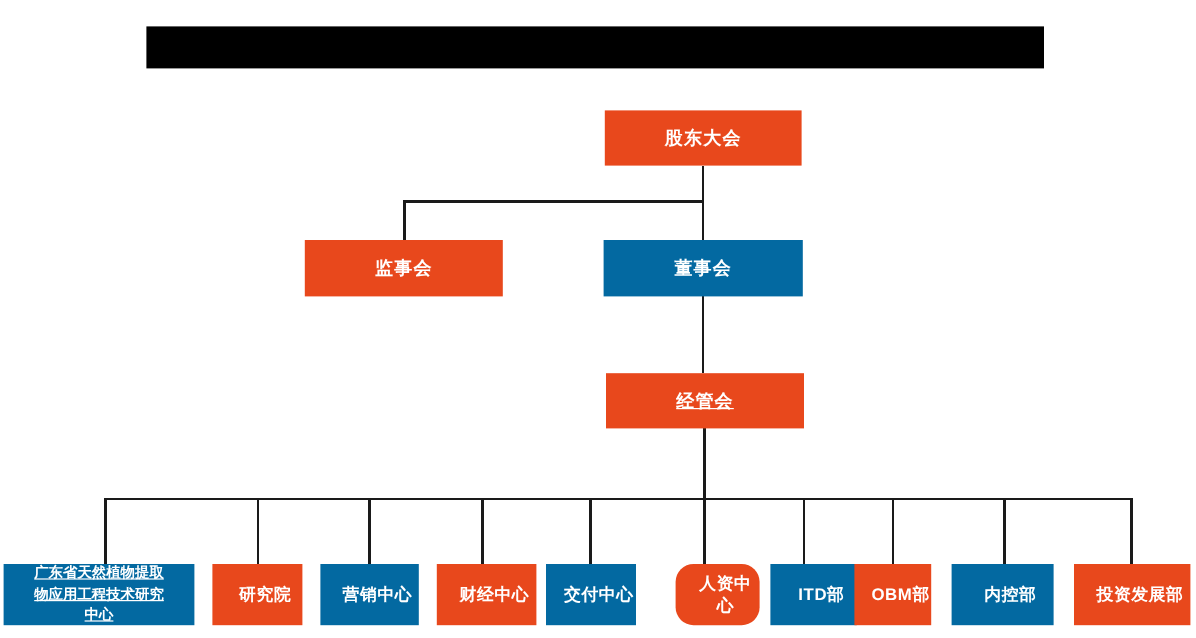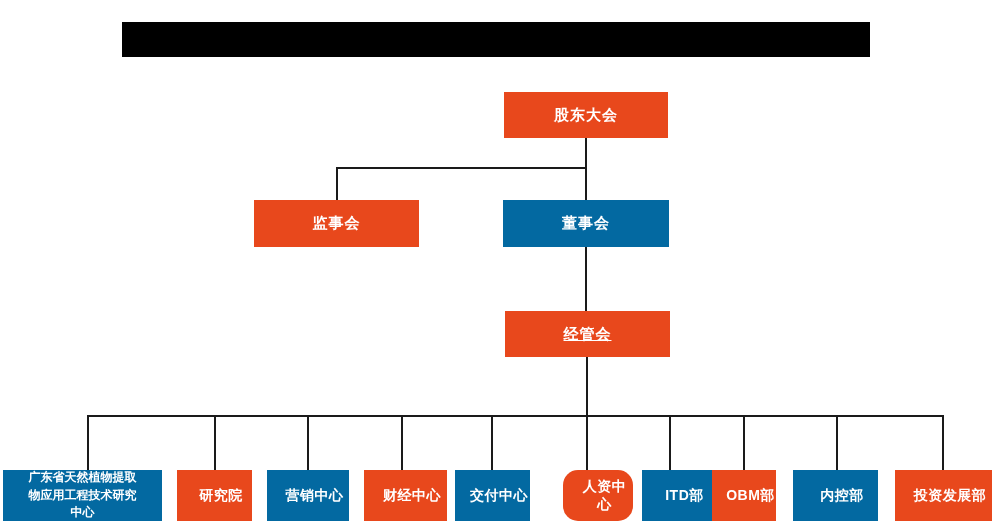--- a/index.html
+++ b/index.html
@@ -43,20 +43,21 @@
     letter-spacing: 1px;
   }
   .solid { background: #E8481C; }
   .light { background: #0369a1; }
   .dept  { font-size: 14px; letter-spacing: 0.5px; padding-left: 13px; }
   .dept-long {
     font-size: 12px;
     line-height: 1.45;
     letter-spacing: 0;
     padding: 0 25px;
+    text-decoration: underline;
   }
   
   #n-root   { left: 504px; top:  92px; width: 164px; height: 46px; }
   #n-superv { left: 254px; top: 200px; width: 165px; height: 47px; }
   #n-board  { left: 503px; top: 200px; width: 166px; height: 47px; }
   #n-mgmt   { left: 505px; top: 311px; width: 165px; height: 46px; text-decoration: underline; }
   #n-d0 { left:   3px; top: 470px; width: 159px; height: 51px; }
   #n-d1 { left: 177px; top: 470px; width:  75px; height: 51px; }
   #n-d2 { left: 267px; top: 470px; width:  82px; height: 51px; }
   #n-d3 { left: 364px; top: 470px; width:  83px; height: 51px; }

